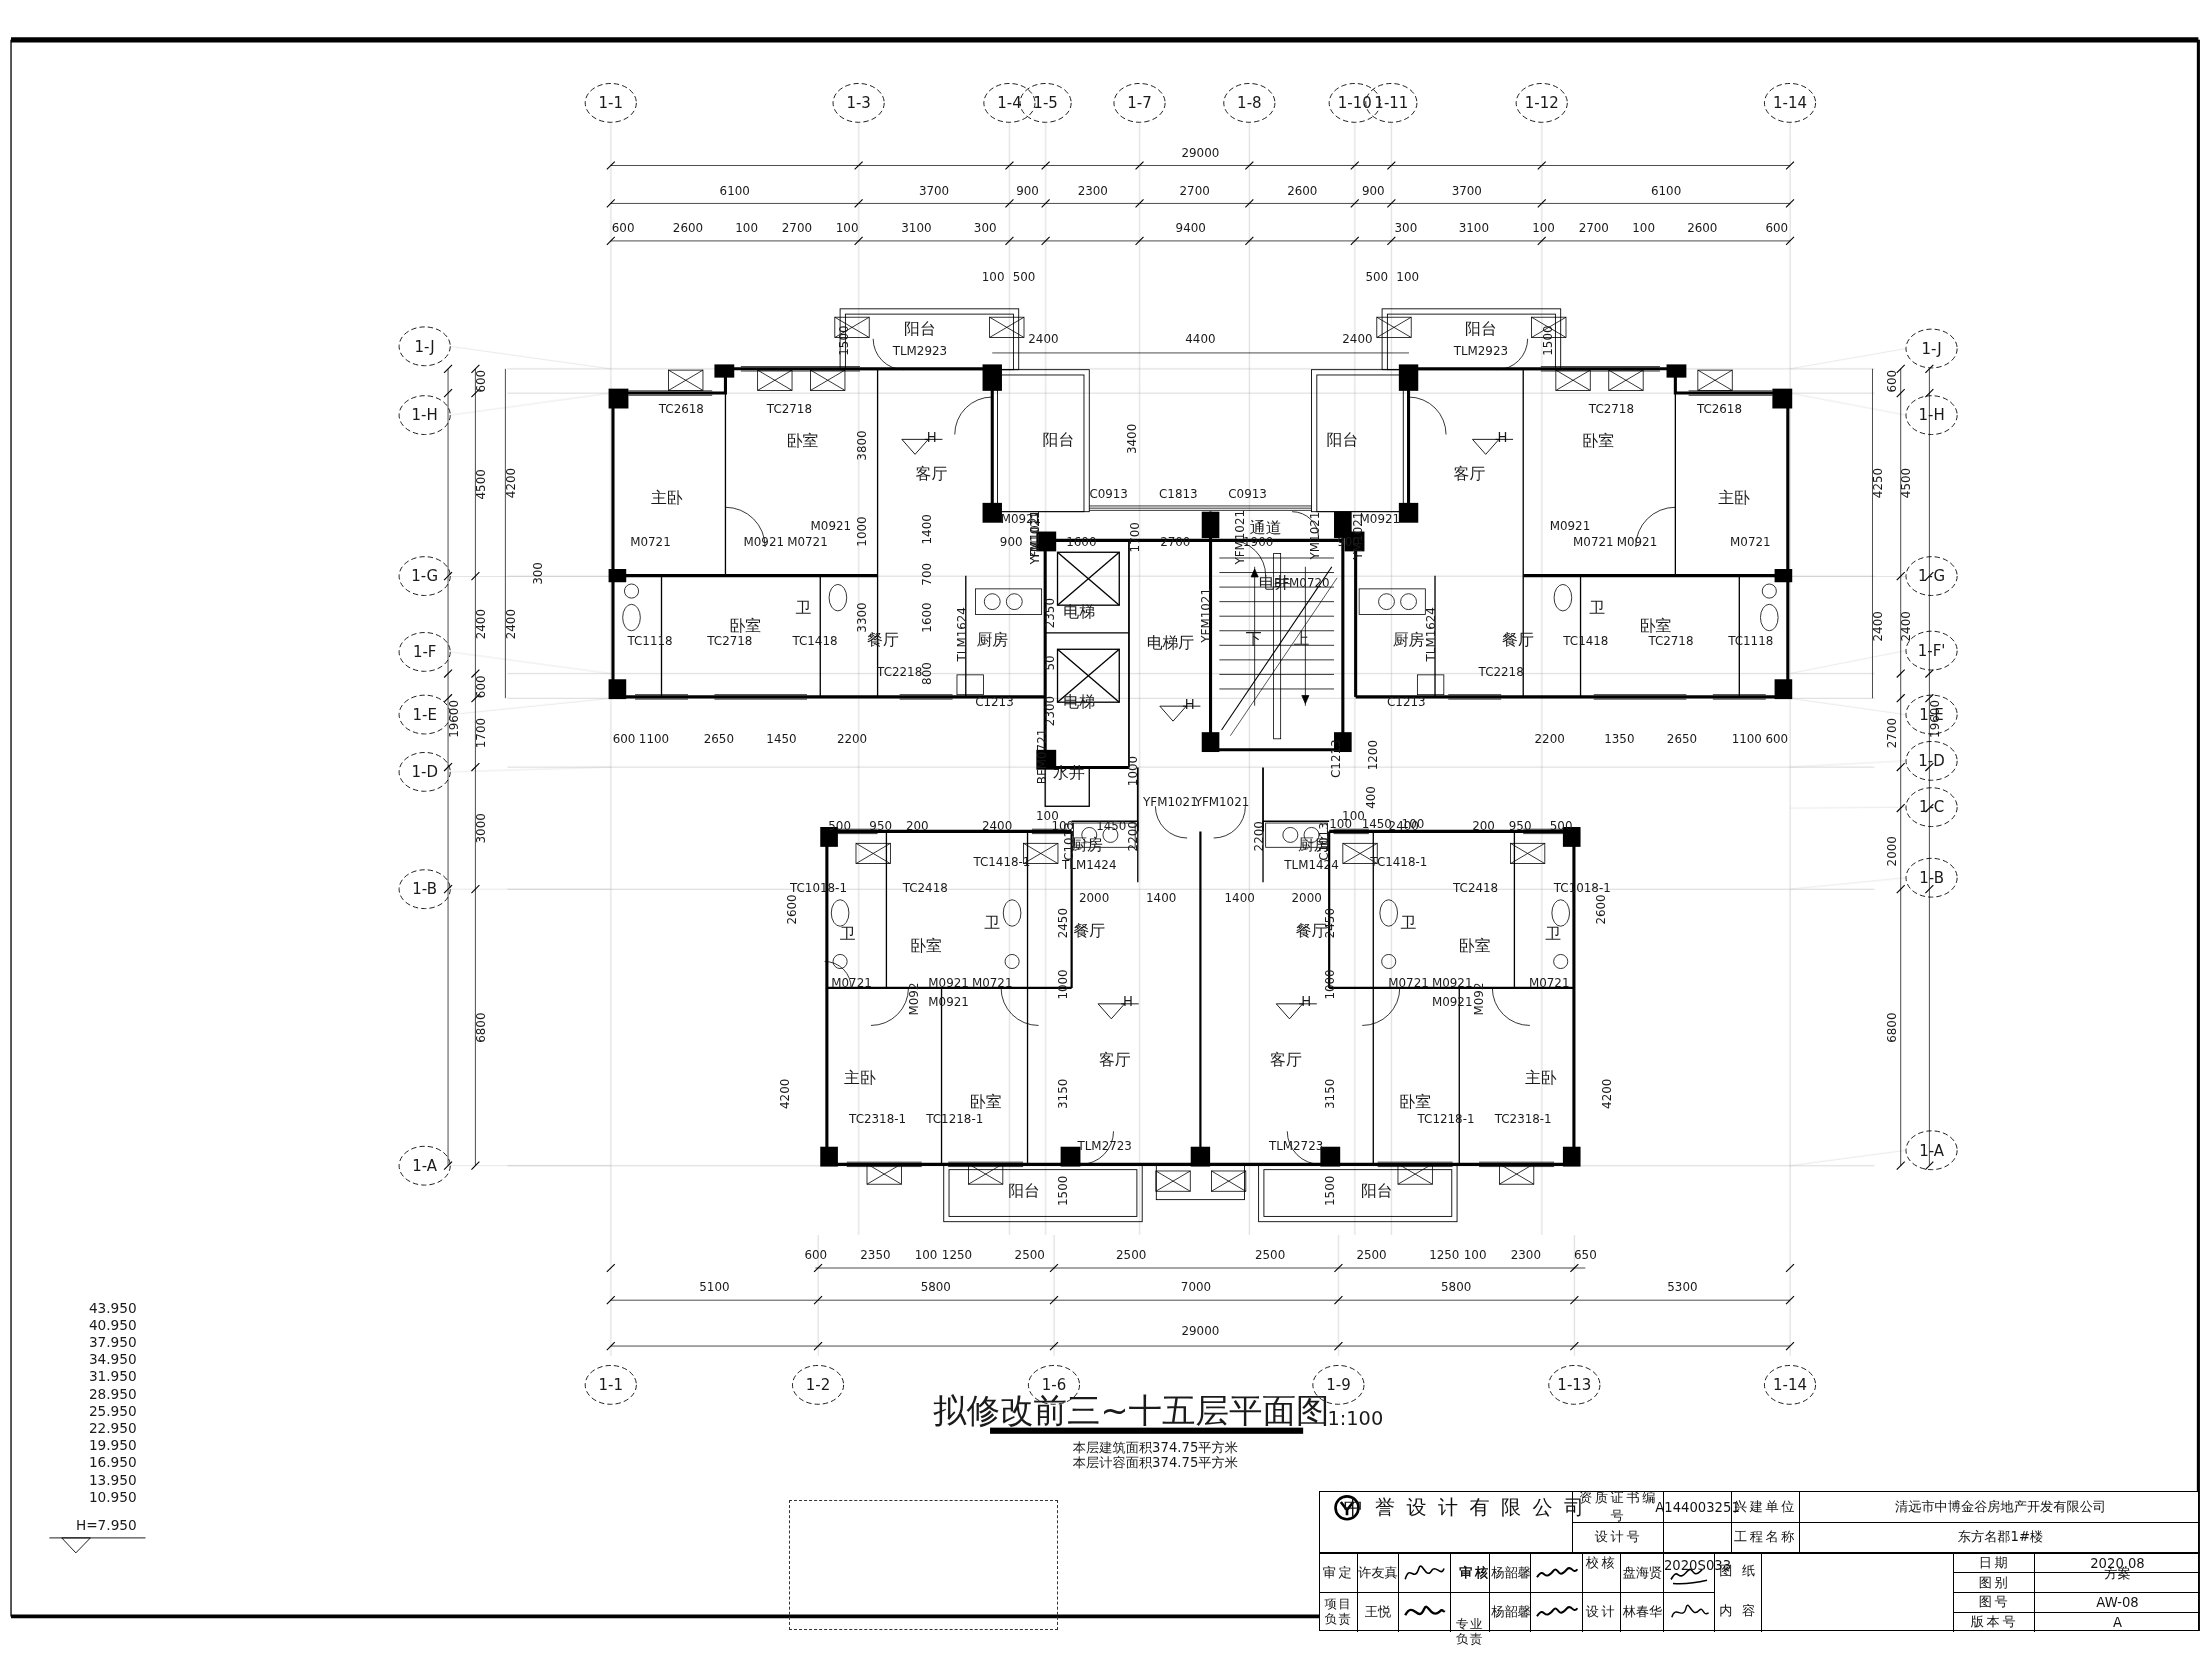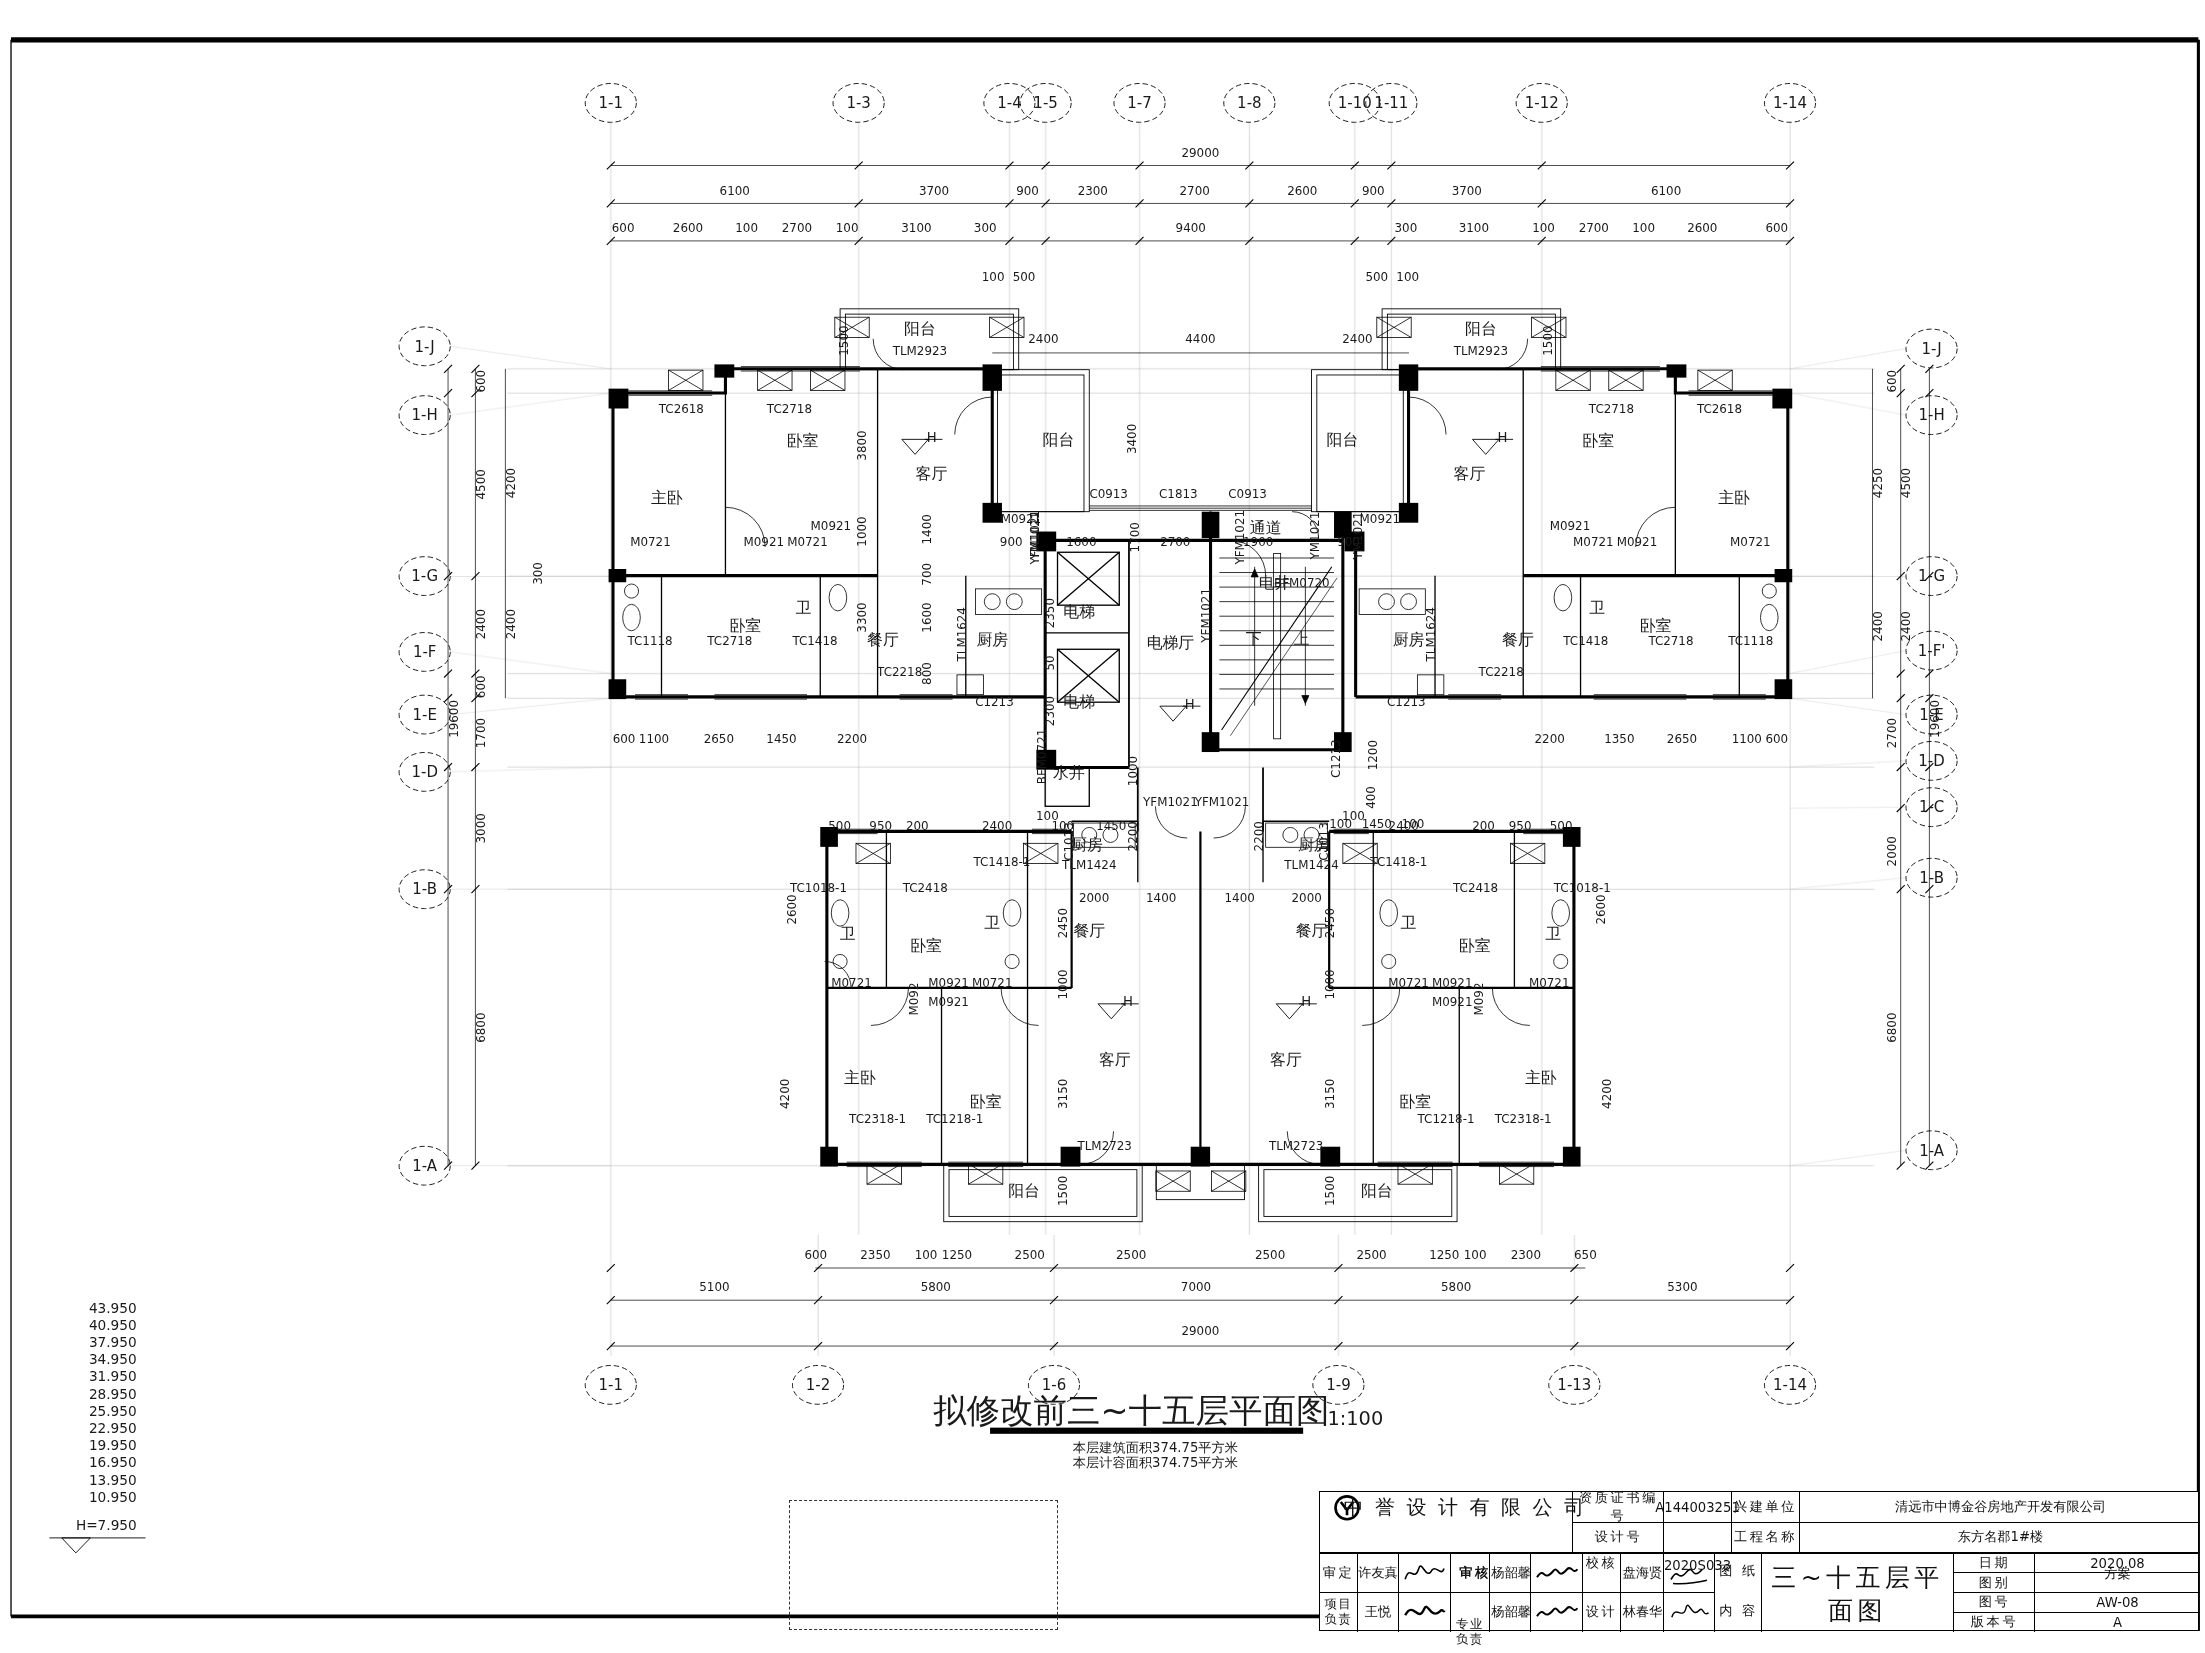--- a/index.html
+++ b/index.html
@@ -934,21 +934,20 @@
   <div class="cell val" style="left:302px;top:100px;width:41px;height:40px;">林春华</div>
   <div class="cell" style="left:344px;top:100px;width:50px;height:40px;">
     <svg width="44" height="29" viewBox="0 0 110 66">
           <path d="M12,45 C22,12 40,55 48,20 C55,0 62,48 80,28 C92,16 88,44 104,34" stroke="#000" stroke-width="3.5" fill="none"></path>
         </svg>
   </div>
 
   <div class="cell lab" style="left:396px;top:66px;width:45px;height:26.5px;">图 纸</div>
   <div class="cell lab" style="left:396px;top:106px;width:45px;height:26.5px;">内 容</div>
 
-  <div class="cell big-title" style="left:442px;top:62px;width:191px;height:79px;">三~十五层平面图</div>
 
   <div class="cell lab" style="left:635px;top:62px;width:79px;height:18.5px;">日期</div>
   <div class="cell val" style="left:715px;top:62px;width:165px;height:18.5px;">2020.08</div>
   <div class="cell lab" style="left:635px;top:82px;width:79px;height:18.5px;">图别</div>
   <div class="cell val" style="left:715px;top:73px;width:165px;height:18.5px;">方案</div>
   <div class="cell lab" style="left:635px;top:101px;width:79px;height:18px;">图号</div>
   <div class="cell val" style="left:715px;top:101px;width:165px;height:18px;">AW-08</div>
   <div class="cell lab" style="left:635px;top:121px;width:79px;height:18px;">版本号</div>
   <div class="cell val" style="left:715px;top:121px;width:165px;height:18px;">A</div>
 </div>

